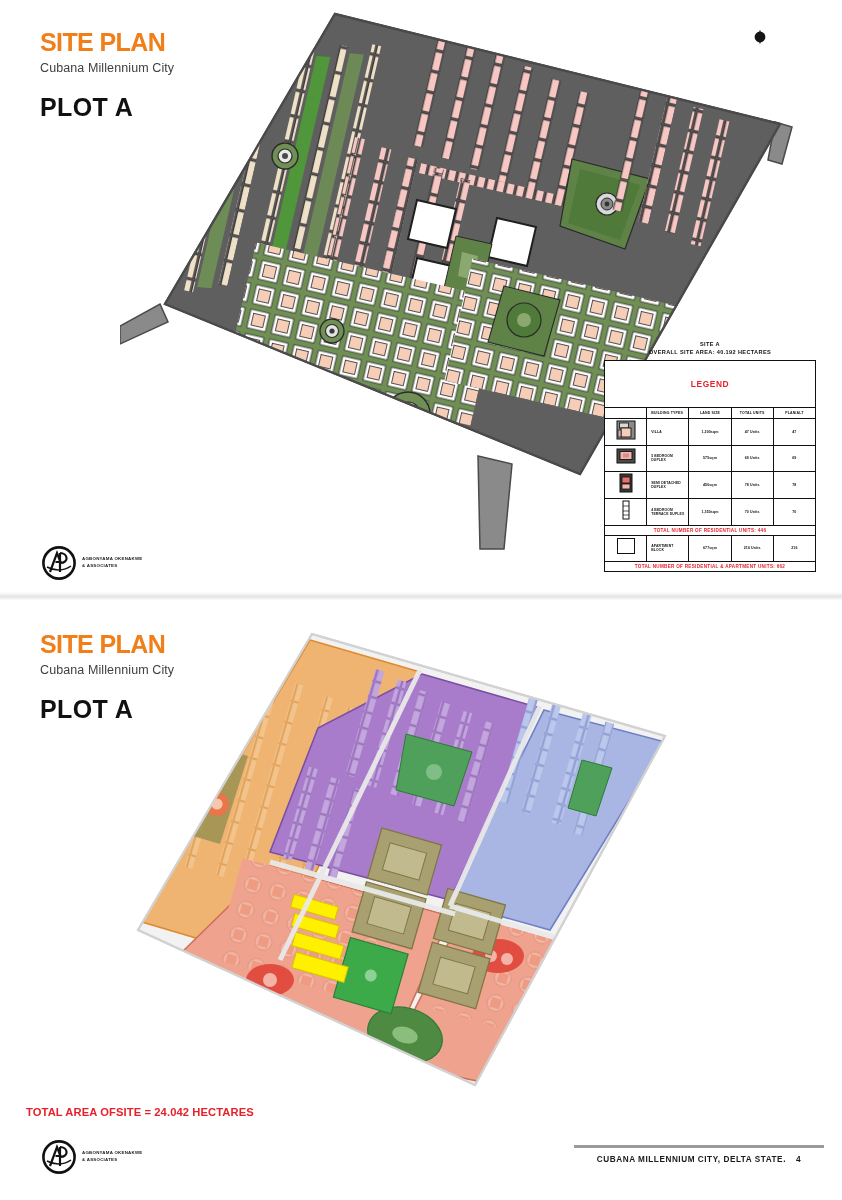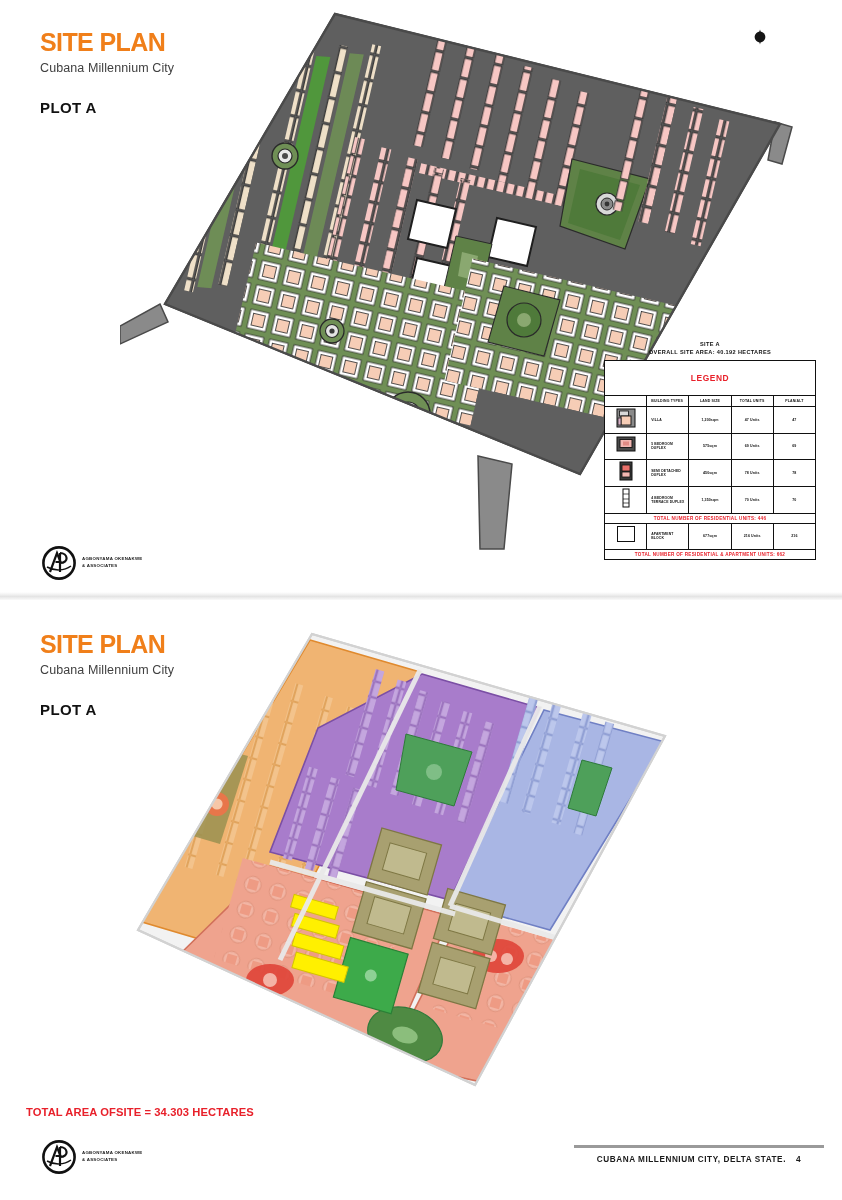--- a/index.html
+++ b/index.html
@@ -20,21 +20,21 @@
     background: linear-gradient(to bottom,#ffffff 0%,#f0f0f0 35%,#e4e4e4 55%,#fafafa 100%);
   }
 
   
   .hdr { position: absolute; left: 40px; }
   .hdr-title {
     font-size: 25px; font-weight: bold; color: #F07F1A;
     letter-spacing: -0.6px; font-family: "Liberation Sans", sans-serif;
   }
   .hdr-sub { font-size: 12.5px; color: #404040; margin-top: 4px; letter-spacing: .1px; }
-  .hdr-plot { font-size: 15px; font-weight: bold; color: #111; margin-top: 24px; letter-spacing: .4px; }
+  .hdr-plot { font-size: 25px; font-weight: bold; color: #111; margin-top: 18px; letter-spacing: .4px; }
 
   
   .footer { position: absolute; right: 18px; width: 250px; }
   .footer-rule { height: 3px; background: #9a9a9a; width: 100%; }
   .footer-txt {
     margin-top: 6px; font-size: 8.2px; font-weight: bold; color: #1a1a1a;
     letter-spacing: .55px; text-align: center;
   }
   .footer-pg { margin-left: 10px; font-size: 8.4px; }
 
@@ -51,21 +51,21 @@
   .plan svg { display: block; }
 
   
   .legend-box { position: absolute; left: 604px; top: 340px; width: 212px; }
   .legend-cap { text-align: center; font-size: 5.6px; font-weight: bold; color: #111; letter-spacing: .35px; line-height: 1.5; }
   table.legend-tbl {
     width: 100%; border-collapse: collapse; margin-top: 3px;
     border: 1.1px solid #111; background: #fff; table-layout: fixed;
   }
   table.legend-tbl td, table.legend-tbl th { border: 0.8px solid #111; padding: 1px 2px; }
-  .lt-title { text-align: center; color: #E8202A; font-weight: bold; font-size: 8.4px; letter-spacing: .6px; padding: 12px 0 !important; }
+  .lt-title { text-align: center; color: #E8202A; font-weight: bold; font-size: 8.4px; letter-spacing: .6px; padding: 18px 0 !important; }
   .lt-head { font-size: 3.5px; font-weight: bold; color: #111; text-align: center; letter-spacing: .18px; height: 11px; }
   .lt-head.l { text-align: left; padding-left: 4px !important; }
   .lt-row { height: 26px; }
   .lt-icon { width: 26px; text-align: center; vertical-align: middle; }
   .lt-name { font-size: 3.4px; font-weight: bold; color: #111; letter-spacing: .15px; padding-left: 4px !important; }
   .lt-num { font-size: 3.6px; font-weight: bold; color: #111; text-align: center; letter-spacing: .1px; }
   .lt-total {
     text-align: center; color: #E8202A; font-weight: bold; font-size: 4.6px;
     letter-spacing: .3px; padding: 2px 0 !important;
   }
@@ -480,21 +480,21 @@
             <path d="M300,40 L160,330"></path>
             <path d="M420,76 L330,276"></path>
             <path d="M330,276 L470,318"></path>
           </g>
         </g>
 
         <polygon points="192,4 545,106 355,455 18,300" fill="none" stroke="#d2d2d2" stroke-width="2.2"></polygon>
       </svg>
     </div>
 
-    <div class="area-note" style="top:506px; left:26px;">TOTAL AREA OFSITE = 34.303 HECTARES</div>
+    <div class="area-note" style="top:506px; left:26px;">TOTAL AREA OFSITE = 24.042 HECTARES</div>
 
     <div class="logo-wrap" style="left:42px; top:1140px; top:540px;">
       <svg class="logo-mark" viewBox="0 0 34 34">
         <circle cx="17" cy="17" r="15.6" fill="none" stroke="#111" stroke-width="2.6"></circle>
         <path d="M8 26 L15 7 L18.5 16 L13.5 16" fill="none" stroke="#111" stroke-width="2.2"></path>
         <path d="M18 7 L18 26 M18 7 C26 7 27.5 17 18 17" fill="none" stroke="#111" stroke-width="2.2"></path>
         <path d="M5 21 C12 25 22 25 29 20" fill="none" stroke="#111" stroke-width="1.5"></path>
       </svg>
       <div class="logo-name">
         <div>AGBONYAMA OKENAKWE</div>

